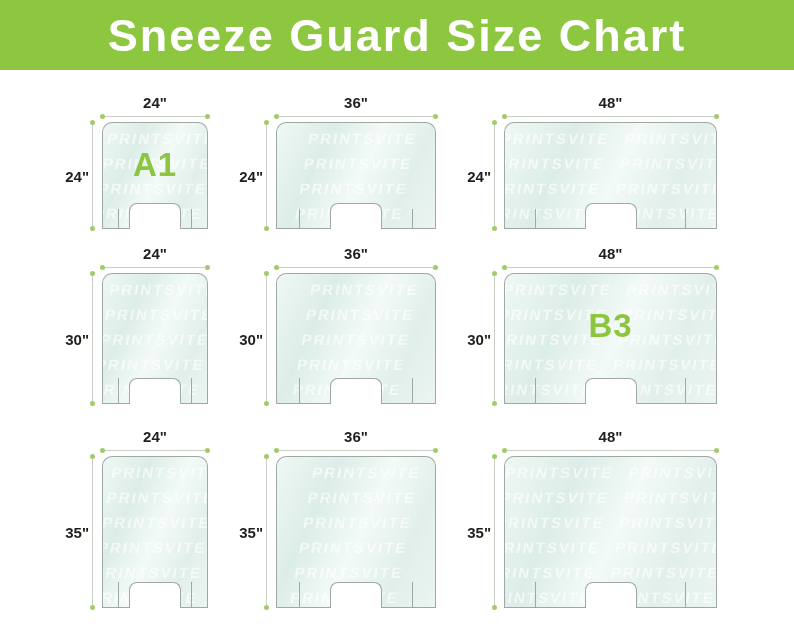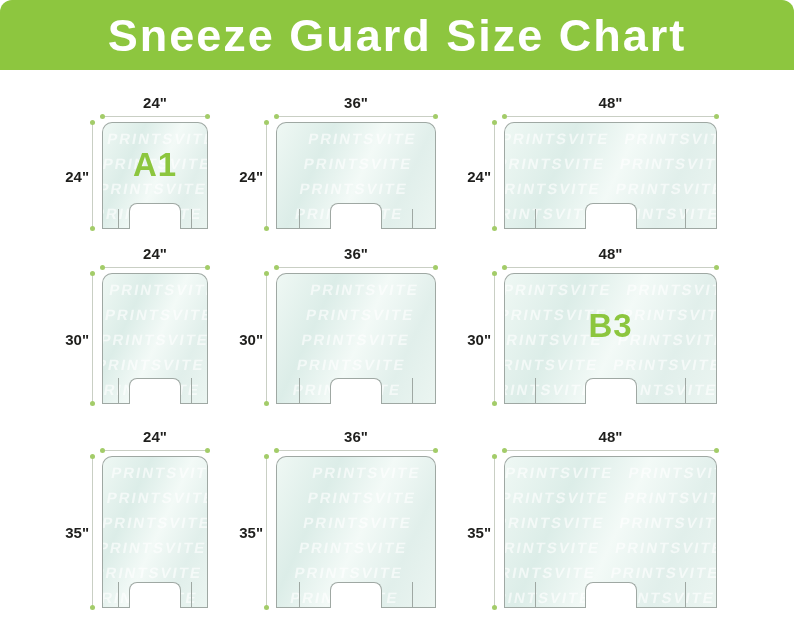--- a/index.html
+++ b/index.html
@@ -1,17 +1,17 @@
 <!DOCTYPE html>
 <html style="--header-green: #8dc63f; --label-green: #8cc63e; --dot-green: #a3cc69; --line-gray: #c9cfc4; --panel-border: #9fa8a3; --dim-text: #1f1f1d;"><head>
 <meta charset="utf-8">
 <style>
   html,body{margin:0;padding:0;background:#ffffff;}
   body{font-family:"Liberation Sans",sans-serif;}
-  .page{position:relative;width:794px;height:635px;background:#fff;overflow:hidden;border-radius:12px;}
+  .page{position:relative;width:794px;height:635px;background:#fff;overflow:hidden;}
 
   
   .header{height:70px;background:var(--header-green,#8dc63f);display:flex;align-items:center;justify-content:center;}
   .header .title{margin:0;font-size:45px;font-weight:800;color:#ffffff;letter-spacing:2px;line-height:1;}
 
   
   .row{display:flex;padding-left:50px;gap:16px;align-items:flex-start;}
   .row-a{margin-top:24px;}
   .row-b{margin-top:16px;}
   .row-c{margin-top:24px;}

